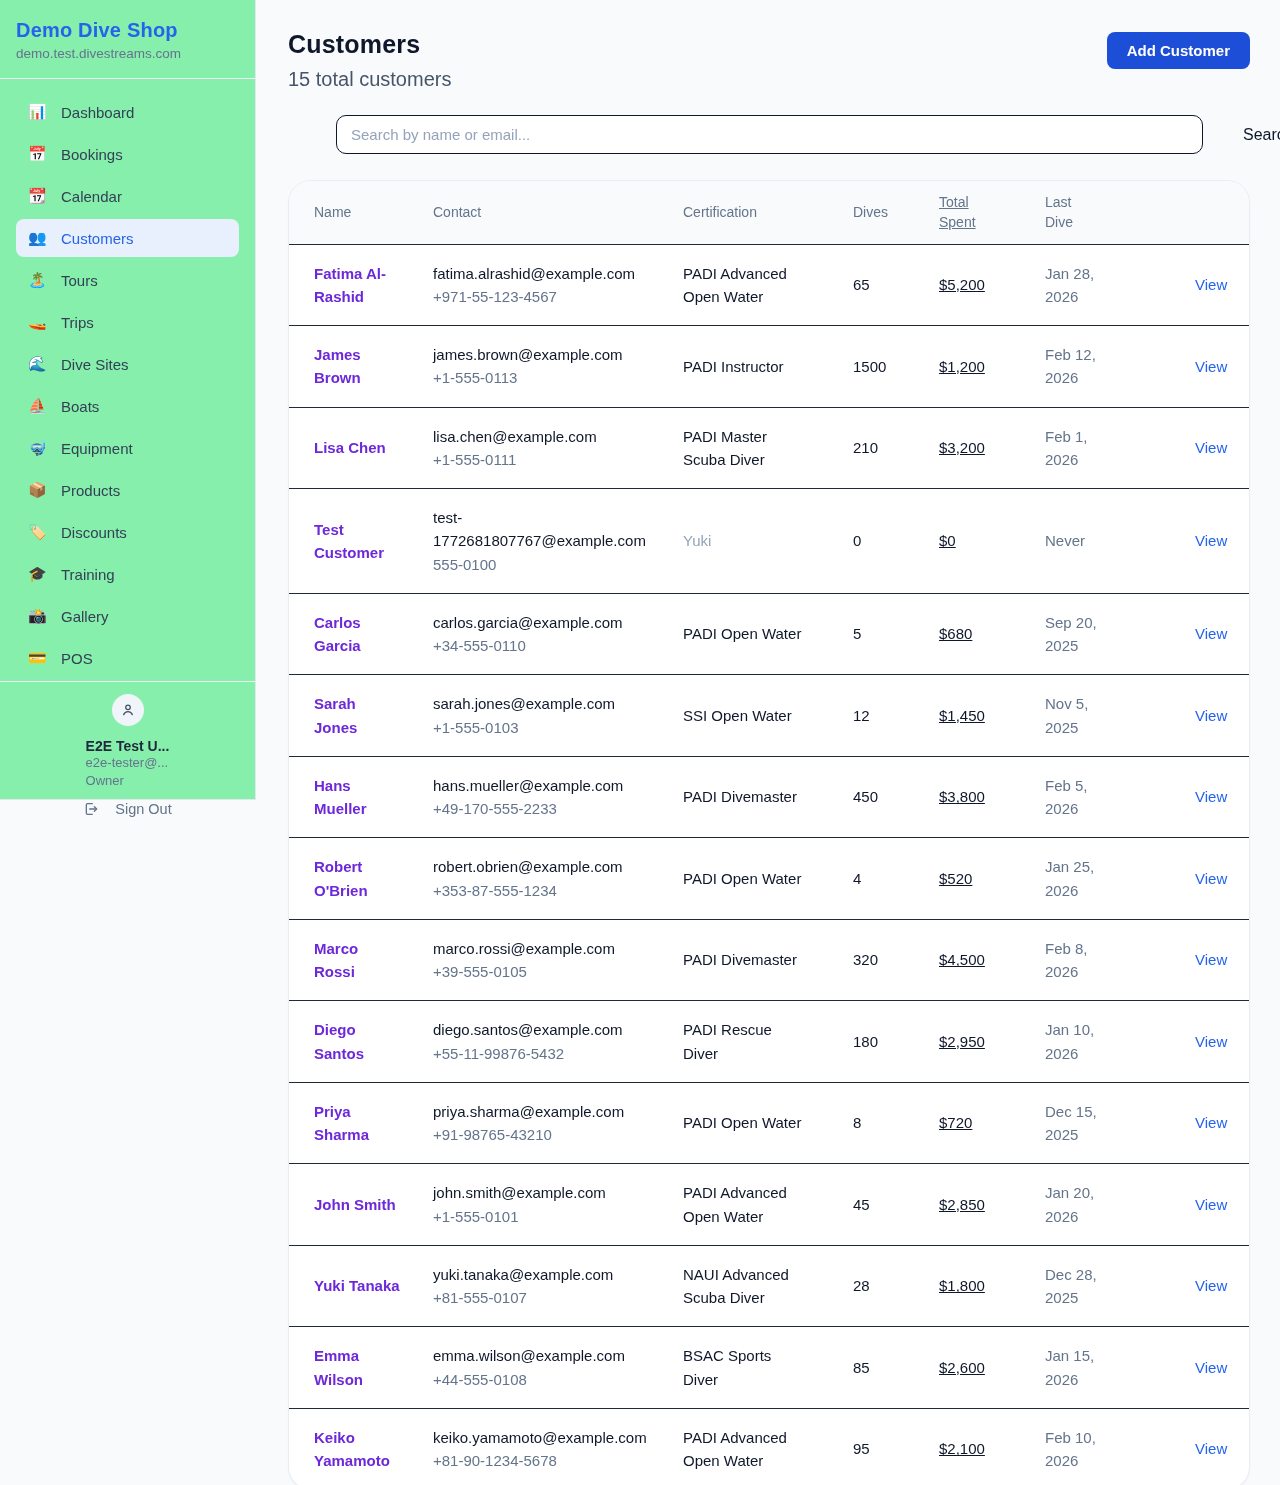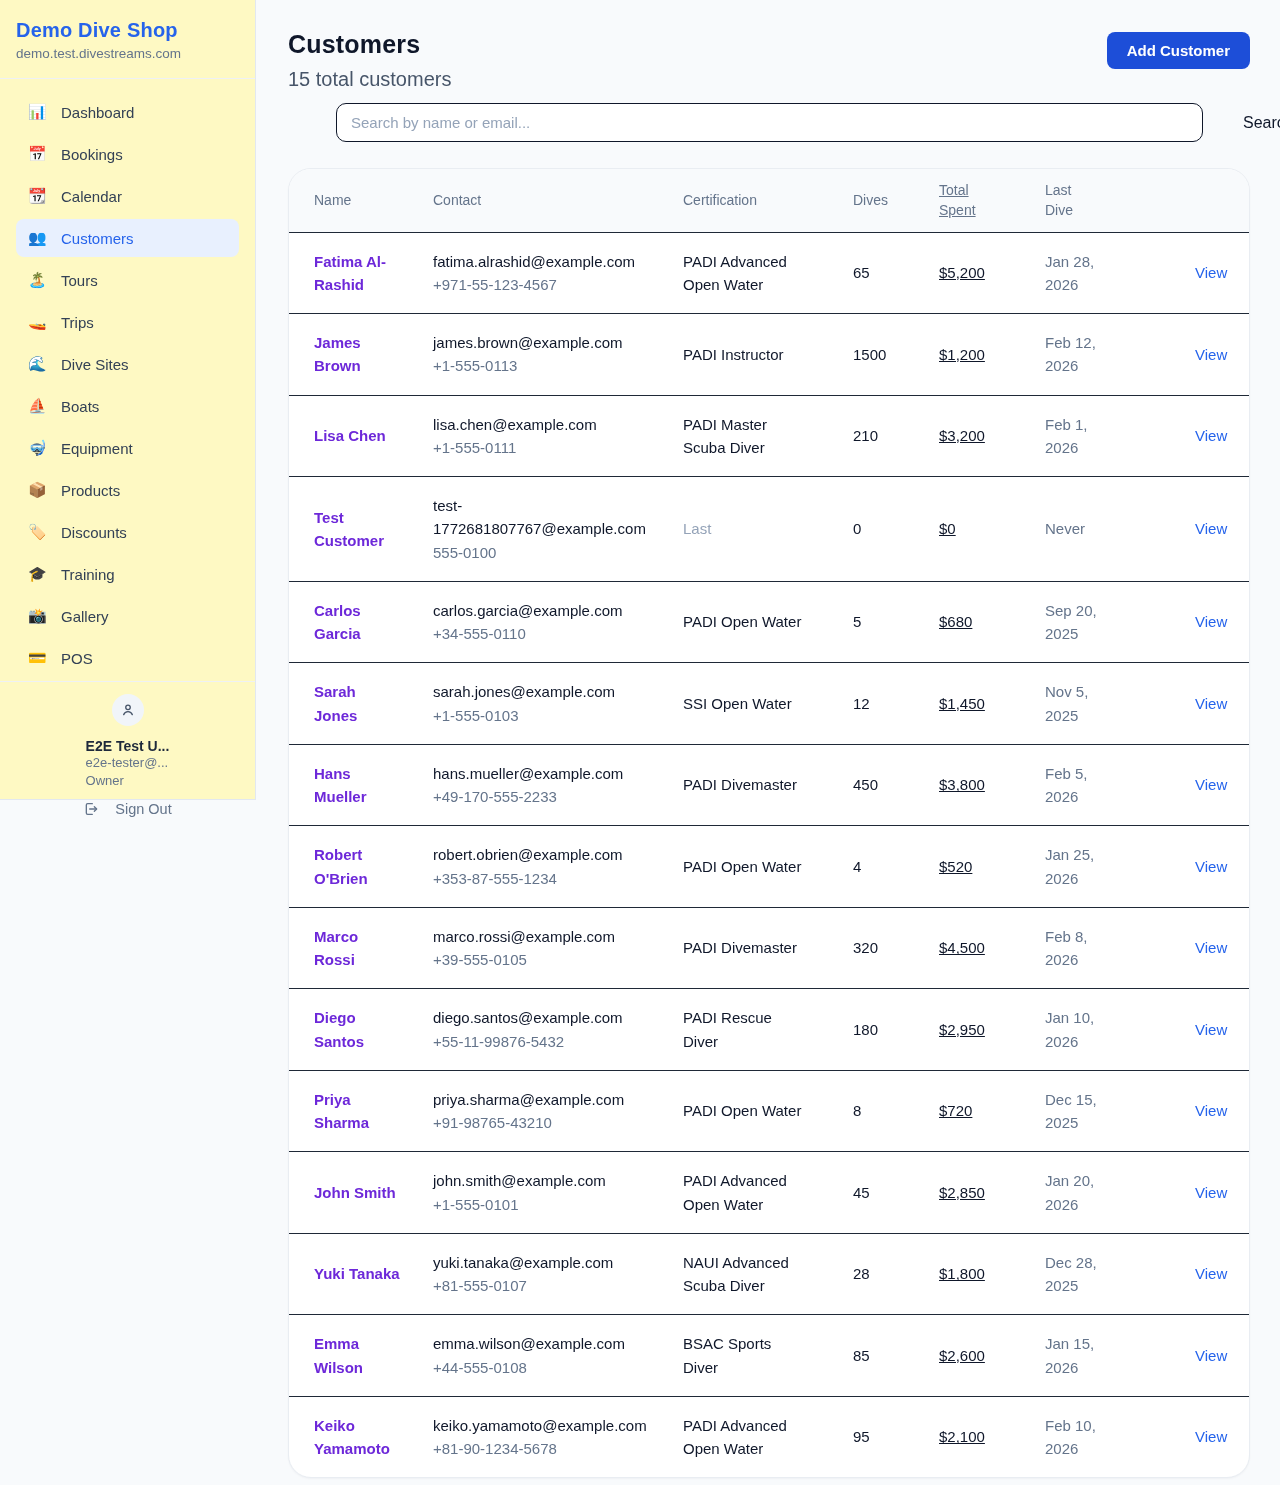--- a/index.html
+++ b/index.html
@@ -8,21 +8,21 @@
     font-family:"Liberation Sans", sans-serif;
     background:#f8fafc;
     color:#0f172a;
     min-height:1485px;
     position:relative;
   }
   
   .sidebar {
     position:absolute; top:0; left:0;
     width:256px; height:800px;
-    background:#fef9c3;
+    background:#86efac;
     border-right:1px solid #e2e8f0;
     border-bottom:1px solid #e2e8f0;
     display:flex; flex-direction:column;
   }
   .brand { padding:19px 16px 17px 16px; border-bottom:1px solid #eef1f5; }
   .brand-title { font-size:20px; font-weight:700; color:#2563eb; letter-spacing:.2px; }
   .brand-domain { font-size:13.5px; color:#64748b; margin-top:4px; }
   .nav { padding:14px 16px 0 16px; }
   .nav-item {
     display:flex; align-items:center; gap:15px;
@@ -54,21 +54,21 @@
   .main { margin-left:256px; padding:30px 30px 24px 32px; }
   .page-head { display:flex; align-items:flex-start; justify-content:space-between; }
   .page-title { font-size:25px; font-weight:700; color:#0f172a; letter-spacing:.2px; }
   .page-subtitle { font-size:20px; color:#475569; margin-top:9px; }
   .btn-primary {
     background:#1d4ed8; color:#ffffff; border:none;
     font-family:inherit; font-size:15px; font-weight:600;
     padding:10px 20px; border-radius:8px; cursor:pointer;
     margin-top:2px;
   }
-  .search-row { display:flex; align-items:center; margin-top:12px;padding-left:48px; }
+  .search-row { display:flex; align-items:center; margin-top:24px;padding-left:48px; }
   .search-input {
     flex:0 0 867px; height:39px;
     border:1.5px solid #0f172a; border-radius:10px;
     padding:0 14px; font-family:inherit; font-size:15px; color:#0f172a;
     background:#ffffff; outline:none;
   }
   .search-input::placeholder { color:#94a3b8; }
   .search-btn {
     background:transparent; border:none; cursor:pointer;
     font-family:inherit; font-size:16px; font-weight:500; color:#0f172a;
@@ -282,21 +282,21 @@
       <div class="td c-last lastdive">Feb 1, 2026</div>
       <div class="td c-action"><a class="view-link">View</a></div>
     </div>
 
     <div class="trow">
       <div class="td c-name"><a class="name-link">Test Customer</a></div>
       <div class="td c-contact">
         <div class="email">test-1772681807767@example.com</div>
         <div class="phone">555-0100</div>
       </div>
-      <div class="td c-cert cert muted">Last</div>
+      <div class="td c-cert cert muted">Yuki</div>
       <div class="td c-dives dives">0</div>
       <div class="td c-spent spent">$0</div>
       <div class="td c-last lastdive">Never</div>
       <div class="td c-action"><a class="view-link">View</a></div>
     </div>
 
     <div class="trow">
       <div class="td c-name"><a class="name-link">Carlos Garcia</a></div>
       <div class="td c-contact">
         <div class="email">carlos.garcia@example.com</div>

